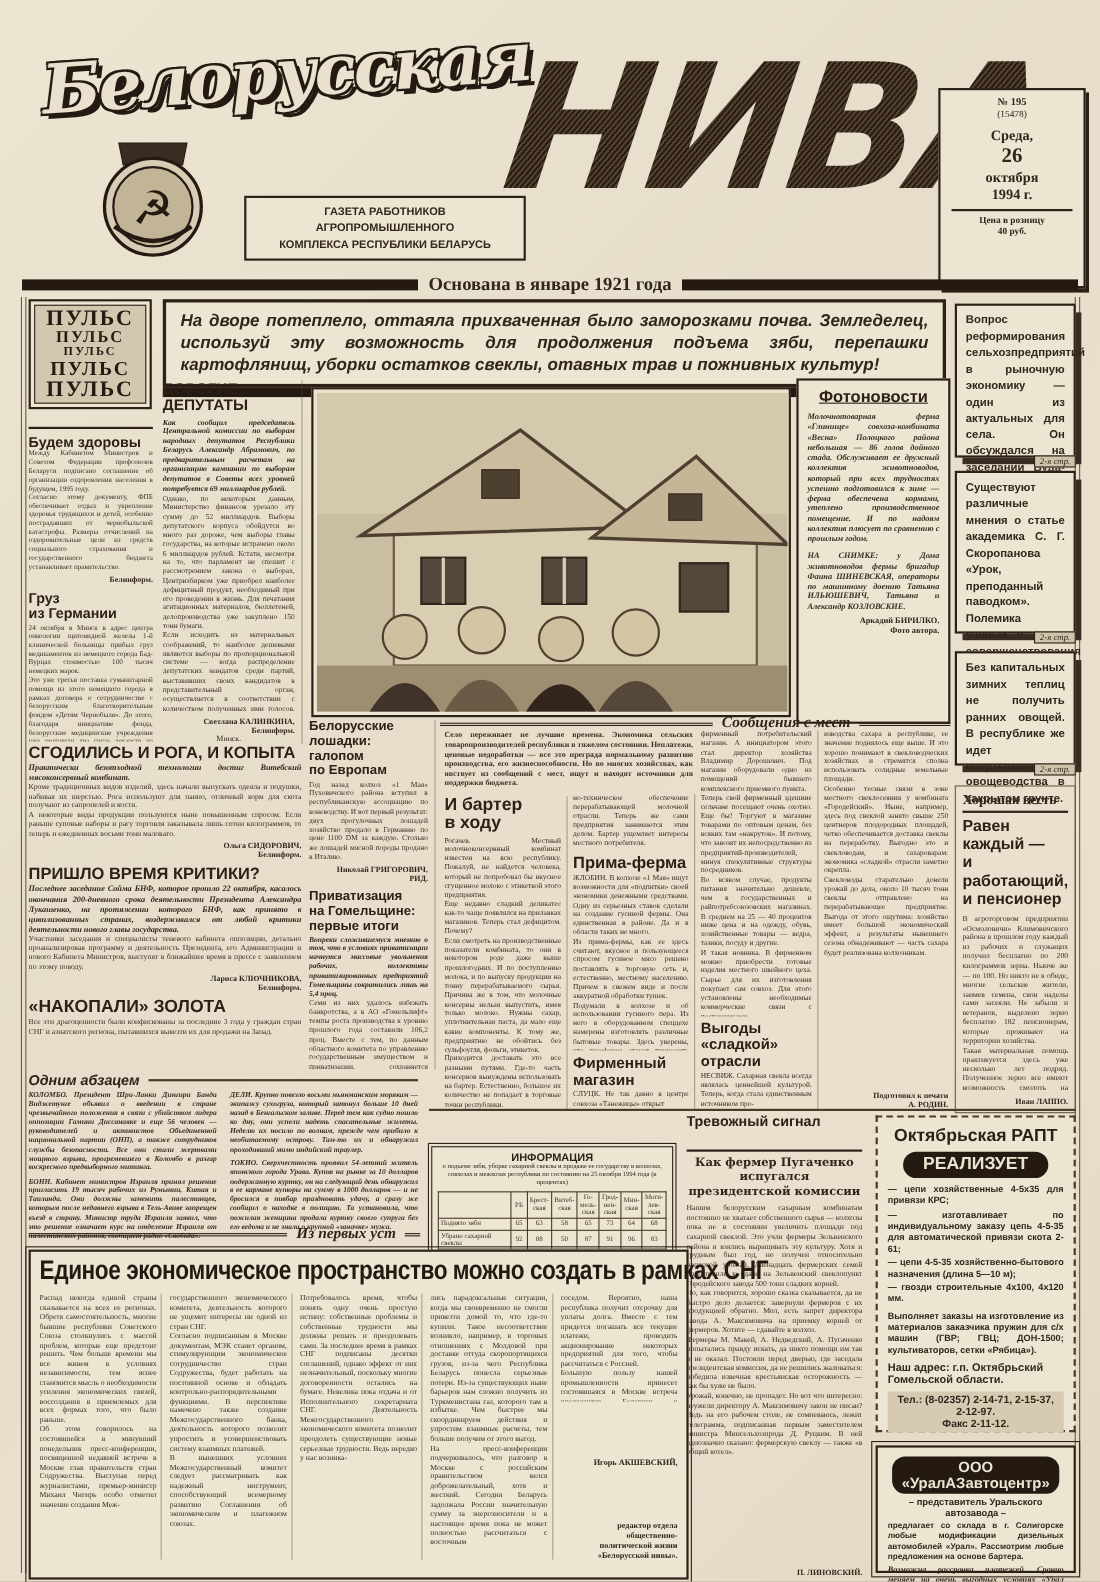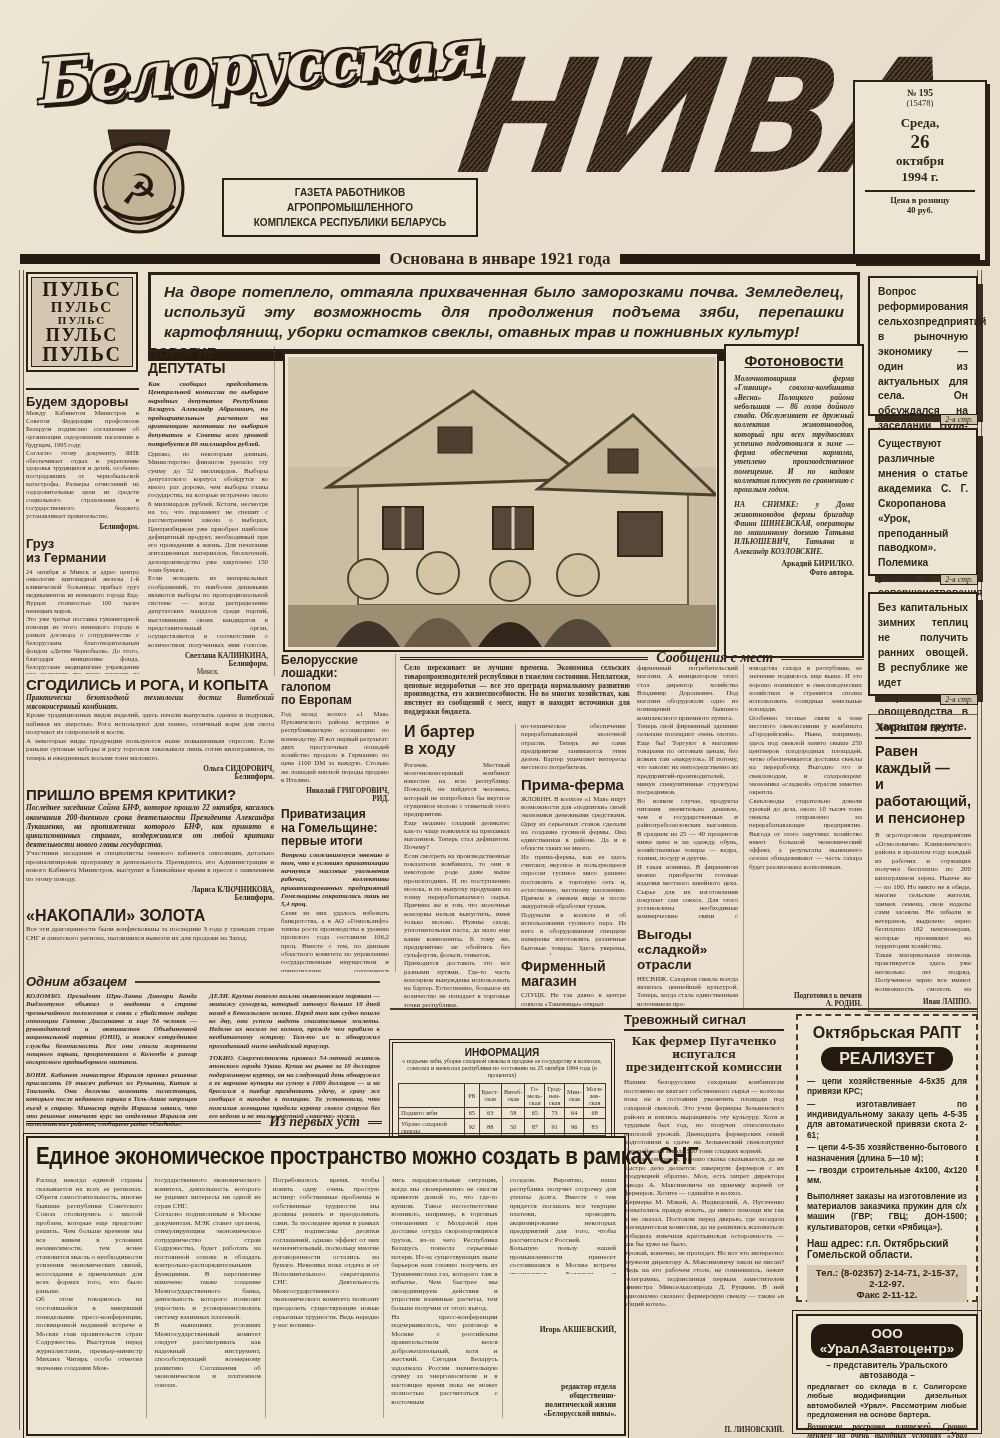--- a/index.html
+++ b/index.html
@@ -397,21 +397,21 @@
         <td>166</td>
         <td>53</td>
         <td>61</td>
         <td>37</td>
       </tr>
     </tbody>
       </table>
   </div>
 
   <div class="abs colflex" style="left:624px;top:1012px;width:160px;height:422px;overflow:hidden;">
-    <div class="art-title" style="font-size:13px;border-bottom:2px solid #2d2117;padding-bottom:2px;">Тревожный сигнал</div>
+    <div class="art-title" style="font-size:13px;border-bottom:2px solid #2d2117;padding-bottom:18px;">Тревожный сигнал</div>
     <div class="pre" style="font-family:'DejaVu Serif',serif;font-weight:bold;font-size:10.5px;line-height:1.25;text-align:center;margin:4px 0;">Как фермер Пугаченко
 испугался
 президентской комиссии</div>
     <div class="body fill" style="font-size:7px;">Нашим белорусским сахарным комбинатам постоянно не хватает собственного сырья — колхозы пока не в состоянии увеличить площади под сахарной свеклой. Это учли фермеры Зельвенского района и взялись выращивать эту культуру. Хотя и трудным был год, но получен относительно неплохой урожай. Двенадцать фермерских семей подготовили к сдаче на Зельвенский свеклопункт Городейского завода 500 тонн сладких корней.
 Но, как говорится, хорошо сказка сказывается, да не быстро дело делается: завернули фермеров с их продукцией обратно. Мол, есть запрет директора завода А. Максимовича на приемку корней от фермеров. Хотите — сдавайте в колхоз.
 Фермеры М. Макей, А. Недведский, А. Пугаченко попытались правду искать, да никто помощи им так и не оказал. Постояли перед дверью, где заседала президентская комиссия, да не решились жаловаться: победила извечная крестьянская осторожность — как бы хуже не было.
 Урожай, конечно, не пропадет. Но вот что интересно: неужели директору А. Максимовичу закон не писан? Ведь на его рабочем столе, не сомневаюсь, лежит телеграмма, подписанная первым заместителем министра Минсельхозпрода Д. Руцким. В ней однозначно сказано: фермерскую свеклу — также «в общий котел».</div>
     <div class="byline">П. ЛИНОВСКИЙ.</div>
   </div>
 

